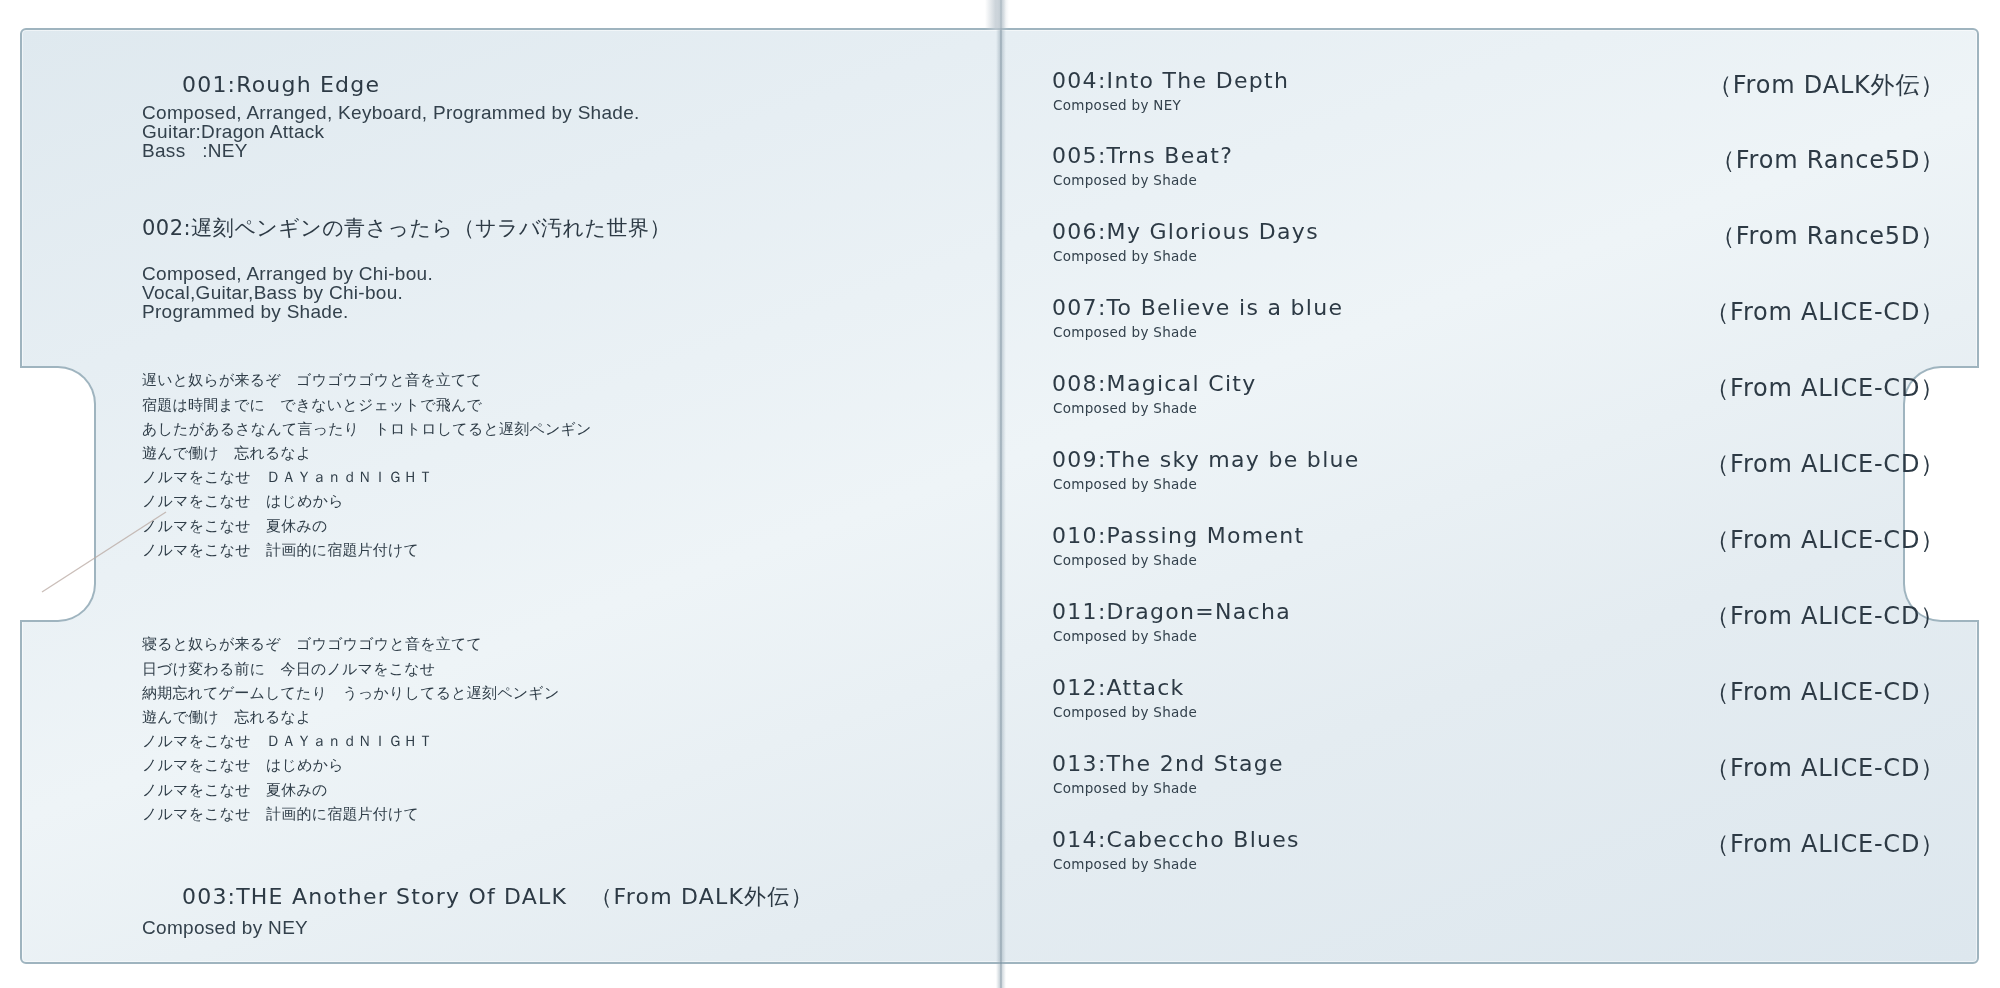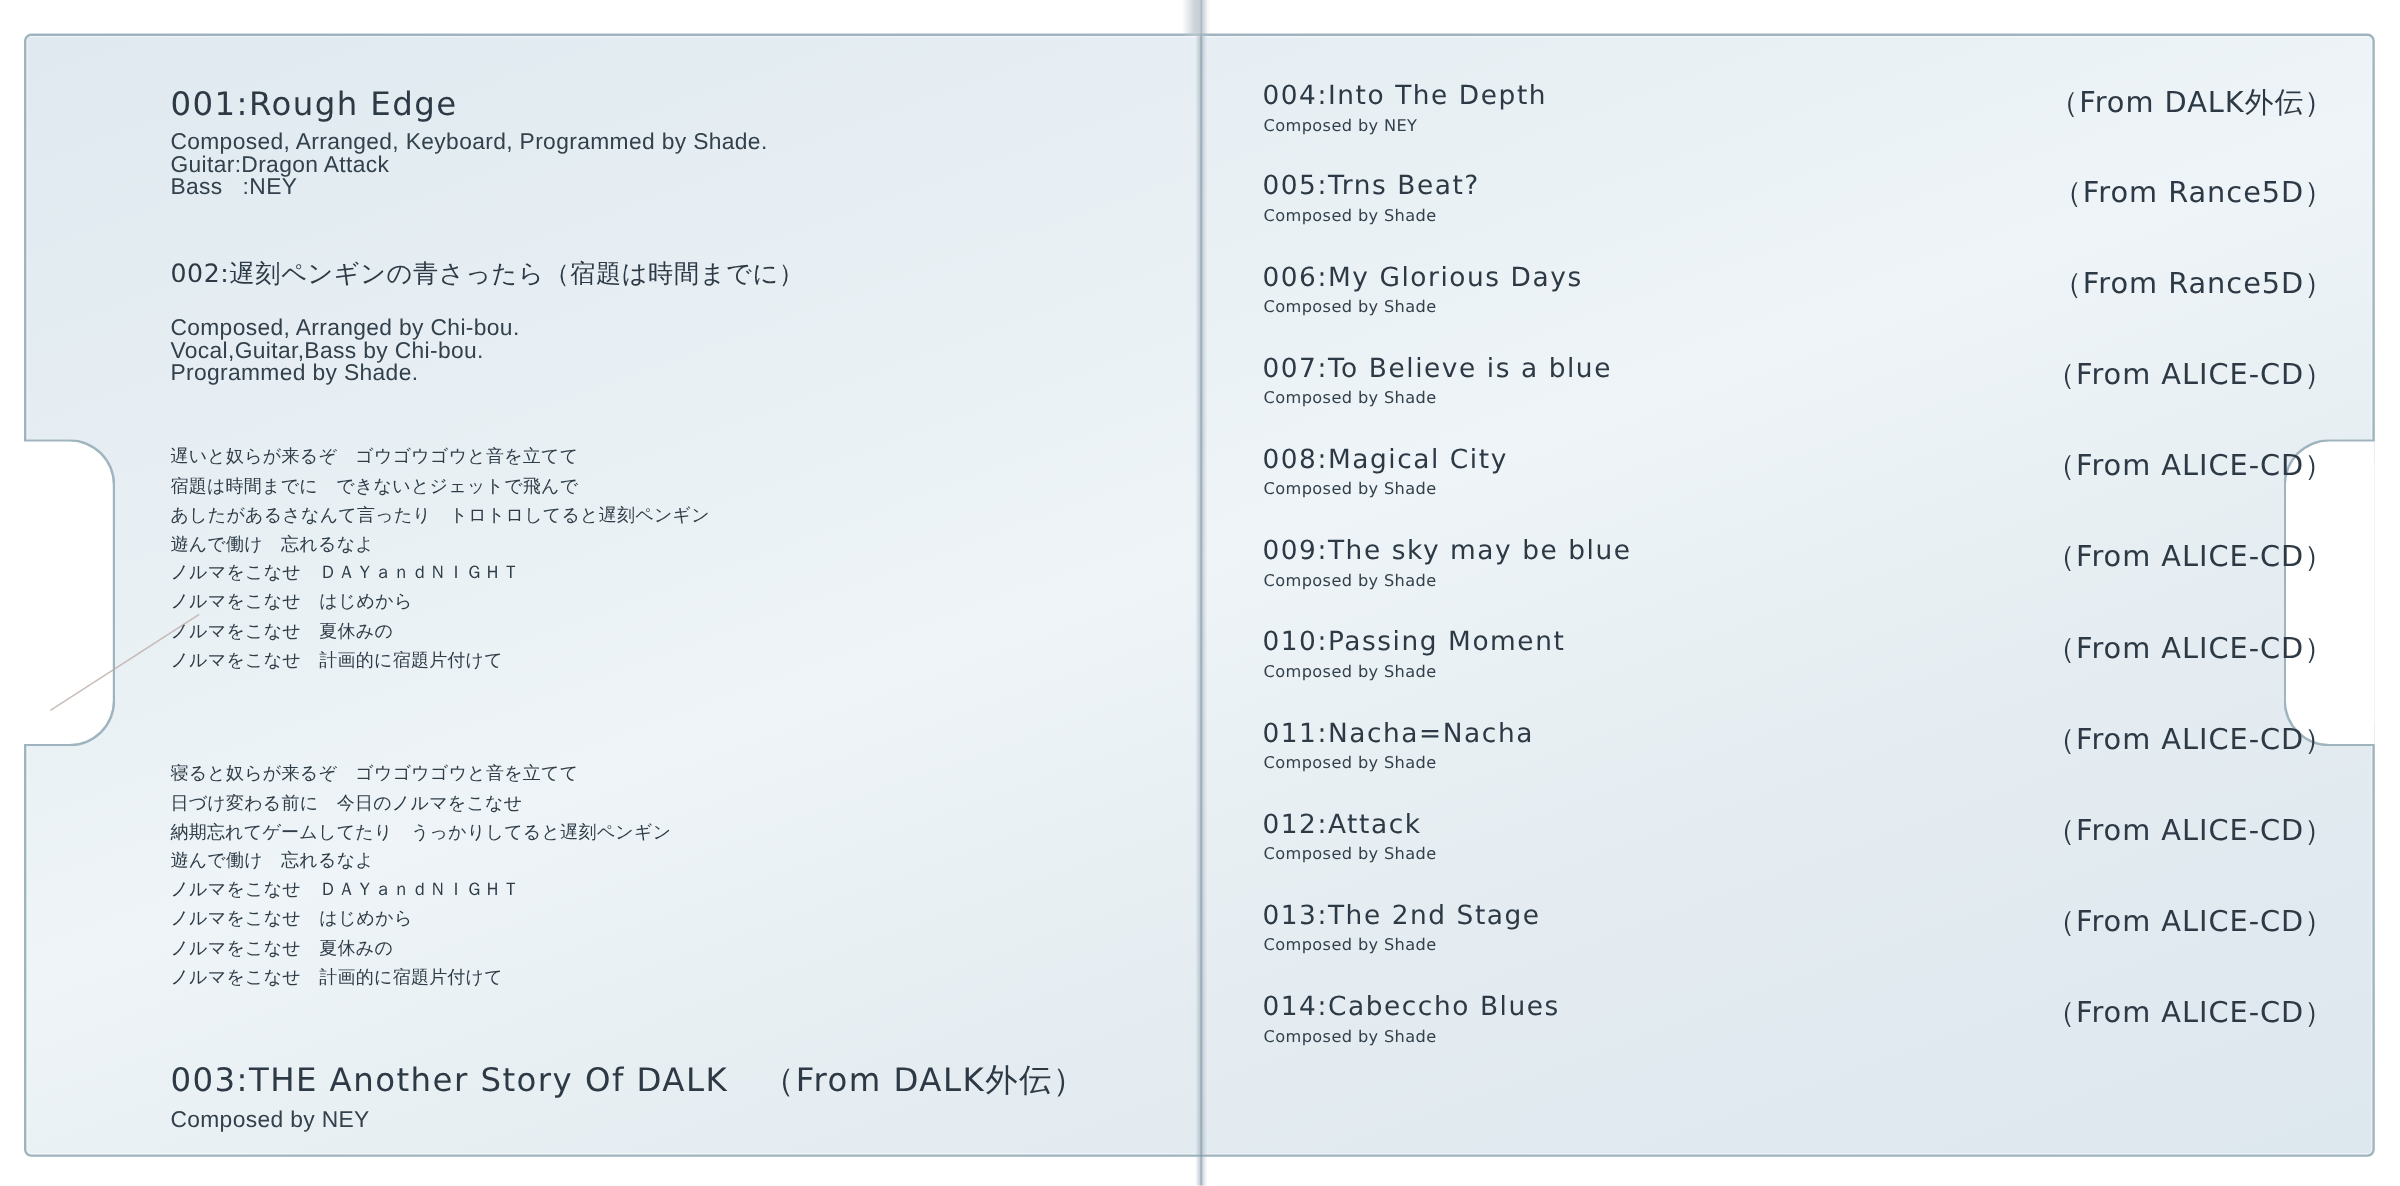--- a/index.html
+++ b/index.html
@@ -99,24 +99,25 @@
     height: 932px;
   }
   .page-left  { left: 0;    width: 1000px; }
   .page-right { left: 1000px; width: 955px; }
 
   
   .track-block { position: absolute; }
 
   .t-title {
     font-family: "DejaVu Sans", sans-serif;
-    font-size: 27px;
+    font-size: 22px;
     letter-spacing: 1.2px;
     color: #2d3a45;
     white-space: pre;
+    margin-left: 40px;
   }
   .t-title-jp {
     font-family: "DejaVu Sans", sans-serif;
     font-size: 21px;
     letter-spacing: 0.5px;
     color: #2d3a45;
     white-space: pre;
   }
   .t-credit {
     font-family: Liberation Sans, sans-serif;
@@ -179,21 +180,21 @@
     <div class="page page-left">
 
       <div class="track-block" style="left:120px; top:42px; width:760px;">
         <div class="t-title">001:Rough Edge</div>
         <div class="t-credit" style="margin-top:6px;">Composed, Arranged, Keyboard, Programmed by Shade.
 Guitar:Dragon Attack
 Bass   :NEY</div>
       </div>
 
       <div class="track-block" style="left:120px; top:184px; width:800px;">
-        <div class="t-title-jp">002:遅刻ペンギンの青さったら（宿題は時間までに）</div>
+        <div class="t-title-jp">002:遅刻ペンギンの青さったら（サラバ汚れた世界）</div>
         <div class="t-credit" style="margin-top:22px;">Composed, Arranged by Chi-bou.
 Vocal,Guitar,Bass by Chi-bou.
 Programmed by Shade.</div>
       </div>
 
       <div class="track-block lyrics" style="left:120px; top:290px; width:820px;">
         <div class="lyric-stanza">遅いと奴らが来るぞ　ゴウゴウゴウと音を立てて
 宿題は時間までに　できないとジェットで飛んで
 あしたがあるさなんて言ったり　トロトロしてると遅刻ペンギン
 遊んで働け　忘れるなよ
@@ -261,21 +262,21 @@
         <div class="r-credit">Composed by Shade</div>
       </div>
 
       <div class="r-row" style="top:493px;">
         <div class="r-title">010:Passing Moment</div>
         <div class="r-from">（From ALICE-CD）</div>
         <div class="r-credit">Composed by Shade</div>
       </div>
 
       <div class="r-row" style="top:569px;">
-        <div class="r-title">011:Nacha=Nacha</div>
+        <div class="r-title">011:Dragon=Nacha</div>
         <div class="r-from">（From ALICE-CD）</div>
         <div class="r-credit">Composed by Shade</div>
       </div>
 
       <div class="r-row" style="top:645px;">
         <div class="r-title">012:Attack</div>
         <div class="r-from">（From ALICE-CD）</div>
         <div class="r-credit">Composed by Shade</div>
       </div>
 

